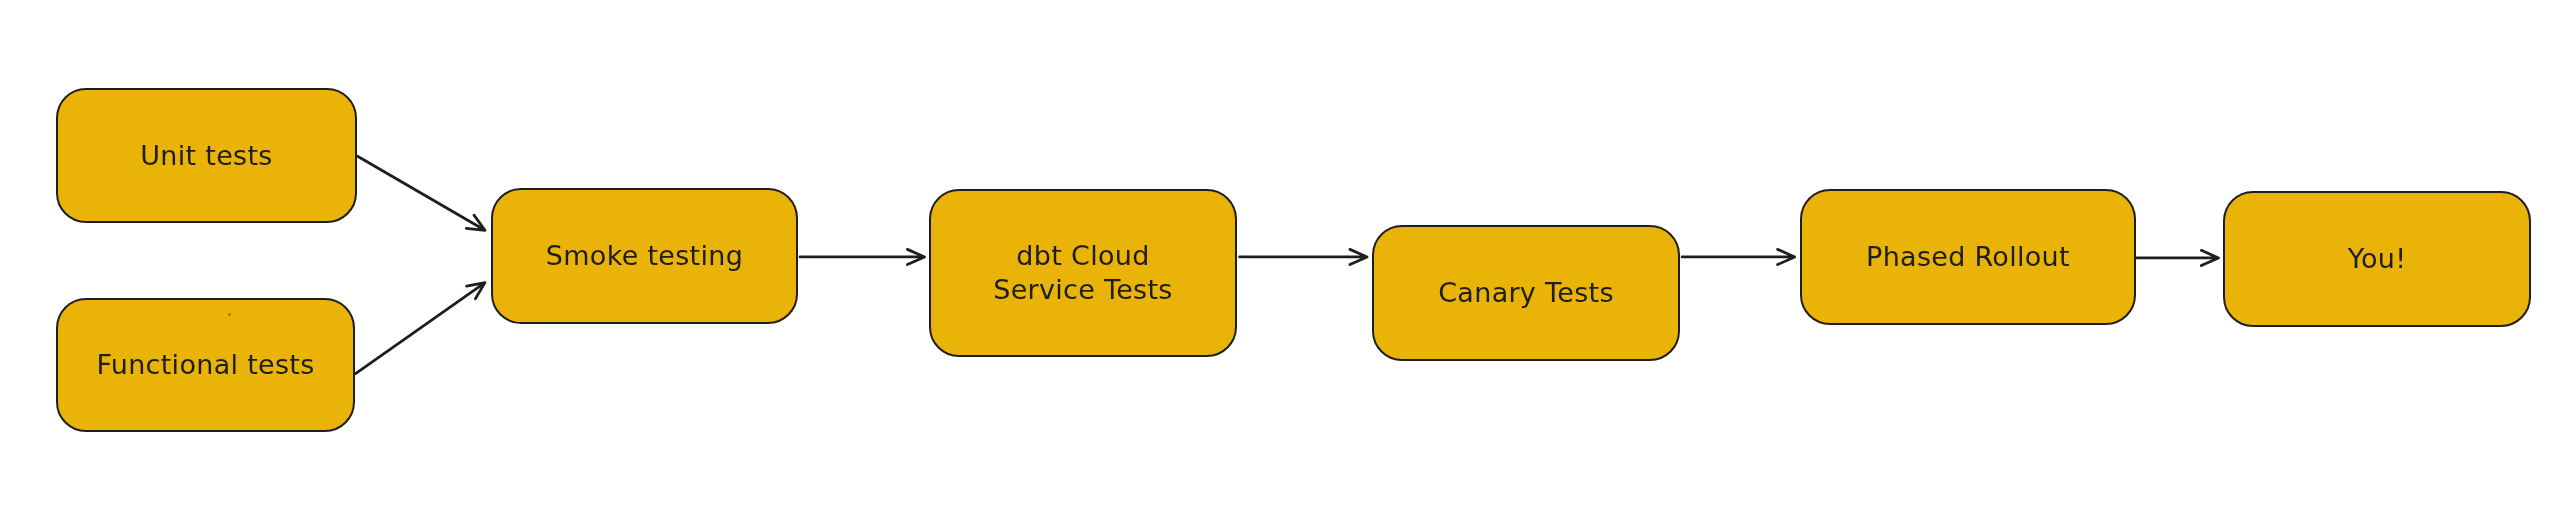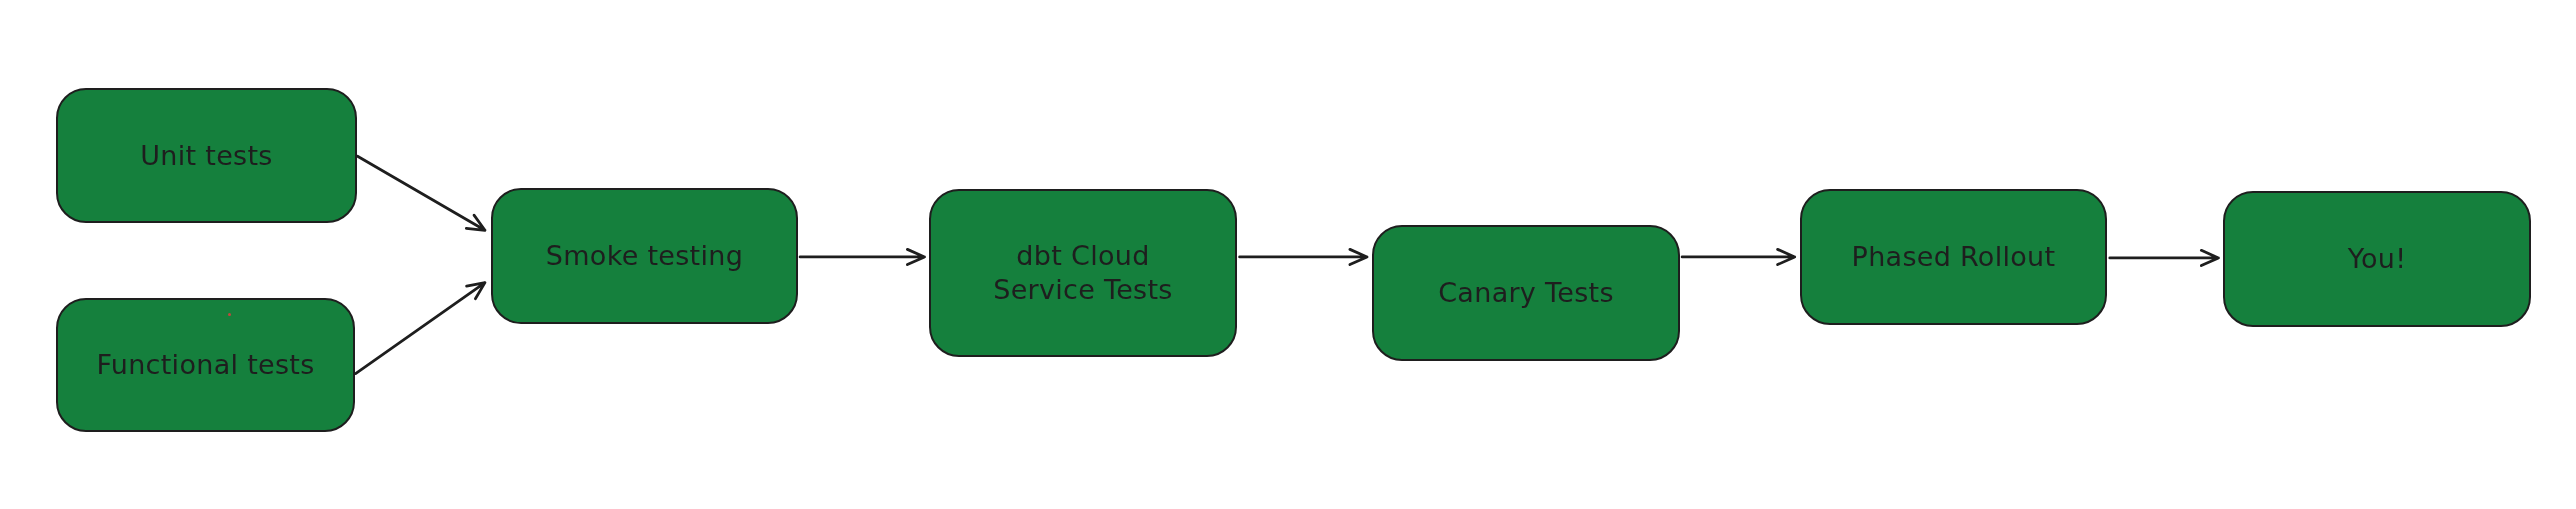--- a/index.html
+++ b/index.html
@@ -18,21 +18,21 @@
   .edges-layer {
     position: absolute;
     left: 0;
     top: 0;
     width: 2576px;
     height: 510px;
   }
   .node {
     position: absolute;
     box-sizing: border-box;
-    background: #15803d;
+    background: #eab308;
     border: 2.5px solid #1e1e1e;
     border-radius: 30px;
     display: flex;
     align-items: center;
     justify-content: center;
     text-align: center;
   }
   .node .label {
     color: #1e1e1e;
     font-size: 27px;
@@ -90,21 +90,21 @@
 
   <div class="node" style="left:929px; top:189px; width:308px; height:168px;">
     <span class="label">dbt Cloud
 Service Tests</span>
   </div>
 
   <div class="node" style="left:1372px; top:189px; width:308px; height:136px;margin-top:36px;">
     <span class="label">Canary Tests</span>
   </div>
 
-  <div class="node" style="left:1800px; top:189px; width:307px; height:136px;">
+  <div class="node" style="left:1800px; top:189px; width:336px; height:136px;">
     <span class="label">Phased Rollout</span>
   </div>
 
   <div class="node" style="left:2223px; top:191px; width:308px; height:136px;">
     <span class="label">You!</span>
   </div>
 
   <div class="red-dot" style="left:228px; top:313px;"></div>
 
 </div>

